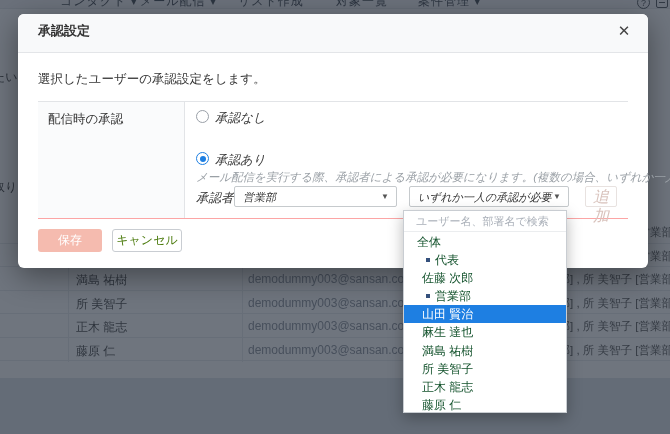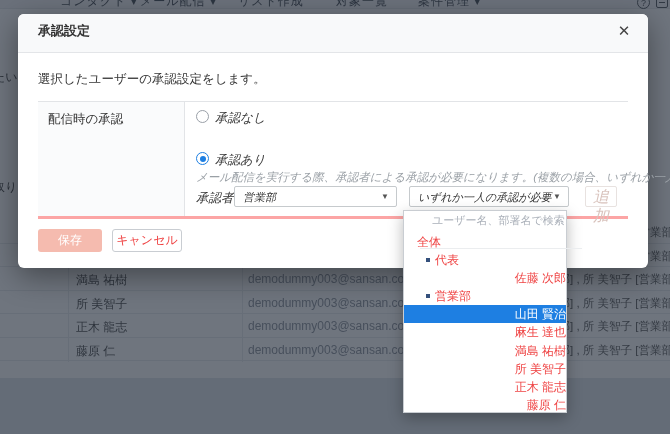--- a/index.html
+++ b/index.html
@@ -32,21 +32,21 @@
   
   .overlay { position:absolute; inset:0; background:rgba(36,45,59,0.66); z-index:1; }
 
   
   .modal { position:absolute; left:18px; top:14px; width:630px; height:254px; background:#fff; border-radius:6px; box-shadow:0 8px 30px rgba(0,0,0,.4); z-index:2; }
   .modal-header { position:absolute; left:0; top:0; width:630px; height:39px; background:#f8f9fa; border-bottom:1px solid #e3e5e8; border-radius:6px 6px 0 0; }
   .modal-title { position:absolute; left:20px; top:0; line-height:33px; font-size:13px; font-weight:bold; color:#333; }
   .modal-close { position:absolute; right:13px; top:0; width:22px; height:33px; line-height:33px; text-align:center; font-size:15px; color:#444; cursor:pointer; }
   .modal-desc { position:absolute; left:20px; top:57px; font-size:12.5px; color:#333; }
 
-  .form-box { position:absolute; left:20px; top:87px; width:590px; height:118px; border-top:1px solid #e2e4e7; border-bottom:3px solid #fca5a5; }
+  .form-box { position:absolute; left:20px; top:87px; width:590px; height:118px; border-top:1px solid #e2e4e7; border-bottom:1px solid #fca5a5; }
   .form-label-cell { position:absolute; left:0; top:0; width:147px; height:100%; background:#fafbfc; border-right:1px solid #e2e4e7; }
   .form-label { position:absolute; left:10px; top:9px; font-size:12.5px; color:#333; }
   .form-body { position:absolute; left:147px; top:0; right:0; height:100%;font-style:italic; }
 
   .radio-row { position:absolute; left:11px; height:16px; }
   .rr-none{top:7px}.rr-yes{top:49px}
   .radio { position:absolute; left:0; top:1px; width:13px; height:13px; border:1px solid #9aa0a8; border-radius:50%; background:#fff; }
   .radio.checked { border-color:#1e7fe2; }
   .radio.checked:after { content:""; position:absolute; left:2.5px; top:2.5px; width:6px; height:6px; border-radius:50%; background:#1e7fe2; }
   .radio-label { position:absolute; left:19px; top:1px; font-size:12.5px; color:#333; white-space:nowrap; }
@@ -56,31 +56,31 @@
   .approver-row { position:absolute; left:11px; top:84px; height:21px; }
   .approver-label { position:absolute; left:0; top:4px; font-size:12.5px; color:#333; white-space:nowrap; }
   .sel { position:absolute; top:0; height:21px; border:1px solid #c6cacd; border-radius:2px; background:#fff; cursor:pointer; }
   .sel-group { left:38px; width:163px; }
   .sel-user { left:213px; width:160px; }
   .sel-text { position:absolute; left:8px; top:0; line-height:20px; font-size:11px; color:#333; white-space:nowrap; }
   .sel-caret { position:absolute; right:7px; top:0; line-height:20px; font-size:8px; color:#555; }
   .add-btn { position:absolute; left:389px; top:0; width:32px; height:21px; border:1px solid #e8e2e0; border-radius:2px; background:#fff; font-size:16px; color:#d9c3bd; text-align:center; line-height:19px; }
 
   .save-btn { position:absolute; left:20px; top:215px; width:64px; height:23px; background:#f5bbaf; border:none; border-radius:3px; color:#fff; font-size:12px; line-height:23px; text-align:center; }
-  .cancel-btn { position:absolute; left:94px; top:215px; width:70px; height:23px; background:#fff; border:1px solid #c9cdd2; border-radius:3px; color:#ef4444; font-size:12px; line-height:21px; text-align:center; cursor:pointer; }
+  .cancel-btn { position:absolute; left:94px; top:215px; width:70px; height:23px; background:#fff; border:1px solid #c9cdd2; border-radius:3px; color:#4d7c0f; font-size:12px; line-height:21px; text-align:center; cursor:pointer; }
 
   
   .dropdown { position:absolute; left:403px; top:210px; width:164px; height:203px; background:#fff; border:1px solid #c9cdd2; box-shadow:0 5px 14px rgba(0,0,0,.28); z-index:3; }
-  .dd-search { position:absolute; left:16px; top:0; width:100%; height:38px; border-bottom:1px solid #ebedef;font-family:Liberation Mono, monospace; }
+  .dd-search { position:absolute; left:0; top:0; width:100%; height:21px; border-bottom:1px solid #ebedef; }
   .dd-search-ph { position:absolute; left:12px; top:0; line-height:21px; font-size:11px; color:#a9afb8; white-space:nowrap; }
   .dd-list { position:absolute; left:0; top:22px; width:100%; }
-  .dd-item { position:relative; height:18.1px; line-height:18.1px; font-size:12px; color:#ef4444; white-space:nowrap; cursor:pointer; }
+  .dd-item { position:relative; height:18.1px; line-height:18.1px; font-size:12px; color:#14532d; white-space:nowrap; cursor:pointer; }
   .dd-item.root { padding-left:13px; }
   .dd-item.dept { padding-left:22px; }
-  .dd-item.user { padding-left:26px;text-align:right; }
+  .dd-item.user { padding-left:18px; }
   .dd-item.selected { background:#1e7fe2; color:#fff; }
   .bullet { display:inline-block; width:4px; height:4px; background:#35507c; margin-right:5px; vertical-align:2px; }
 </style>
 </head>
 <body>
 
 <div class="bg-page">
   <div class="bg-content"></div>
   <div class="bg-nav">
     <span class="navitem nav-0">コンタクト ▾</span>

